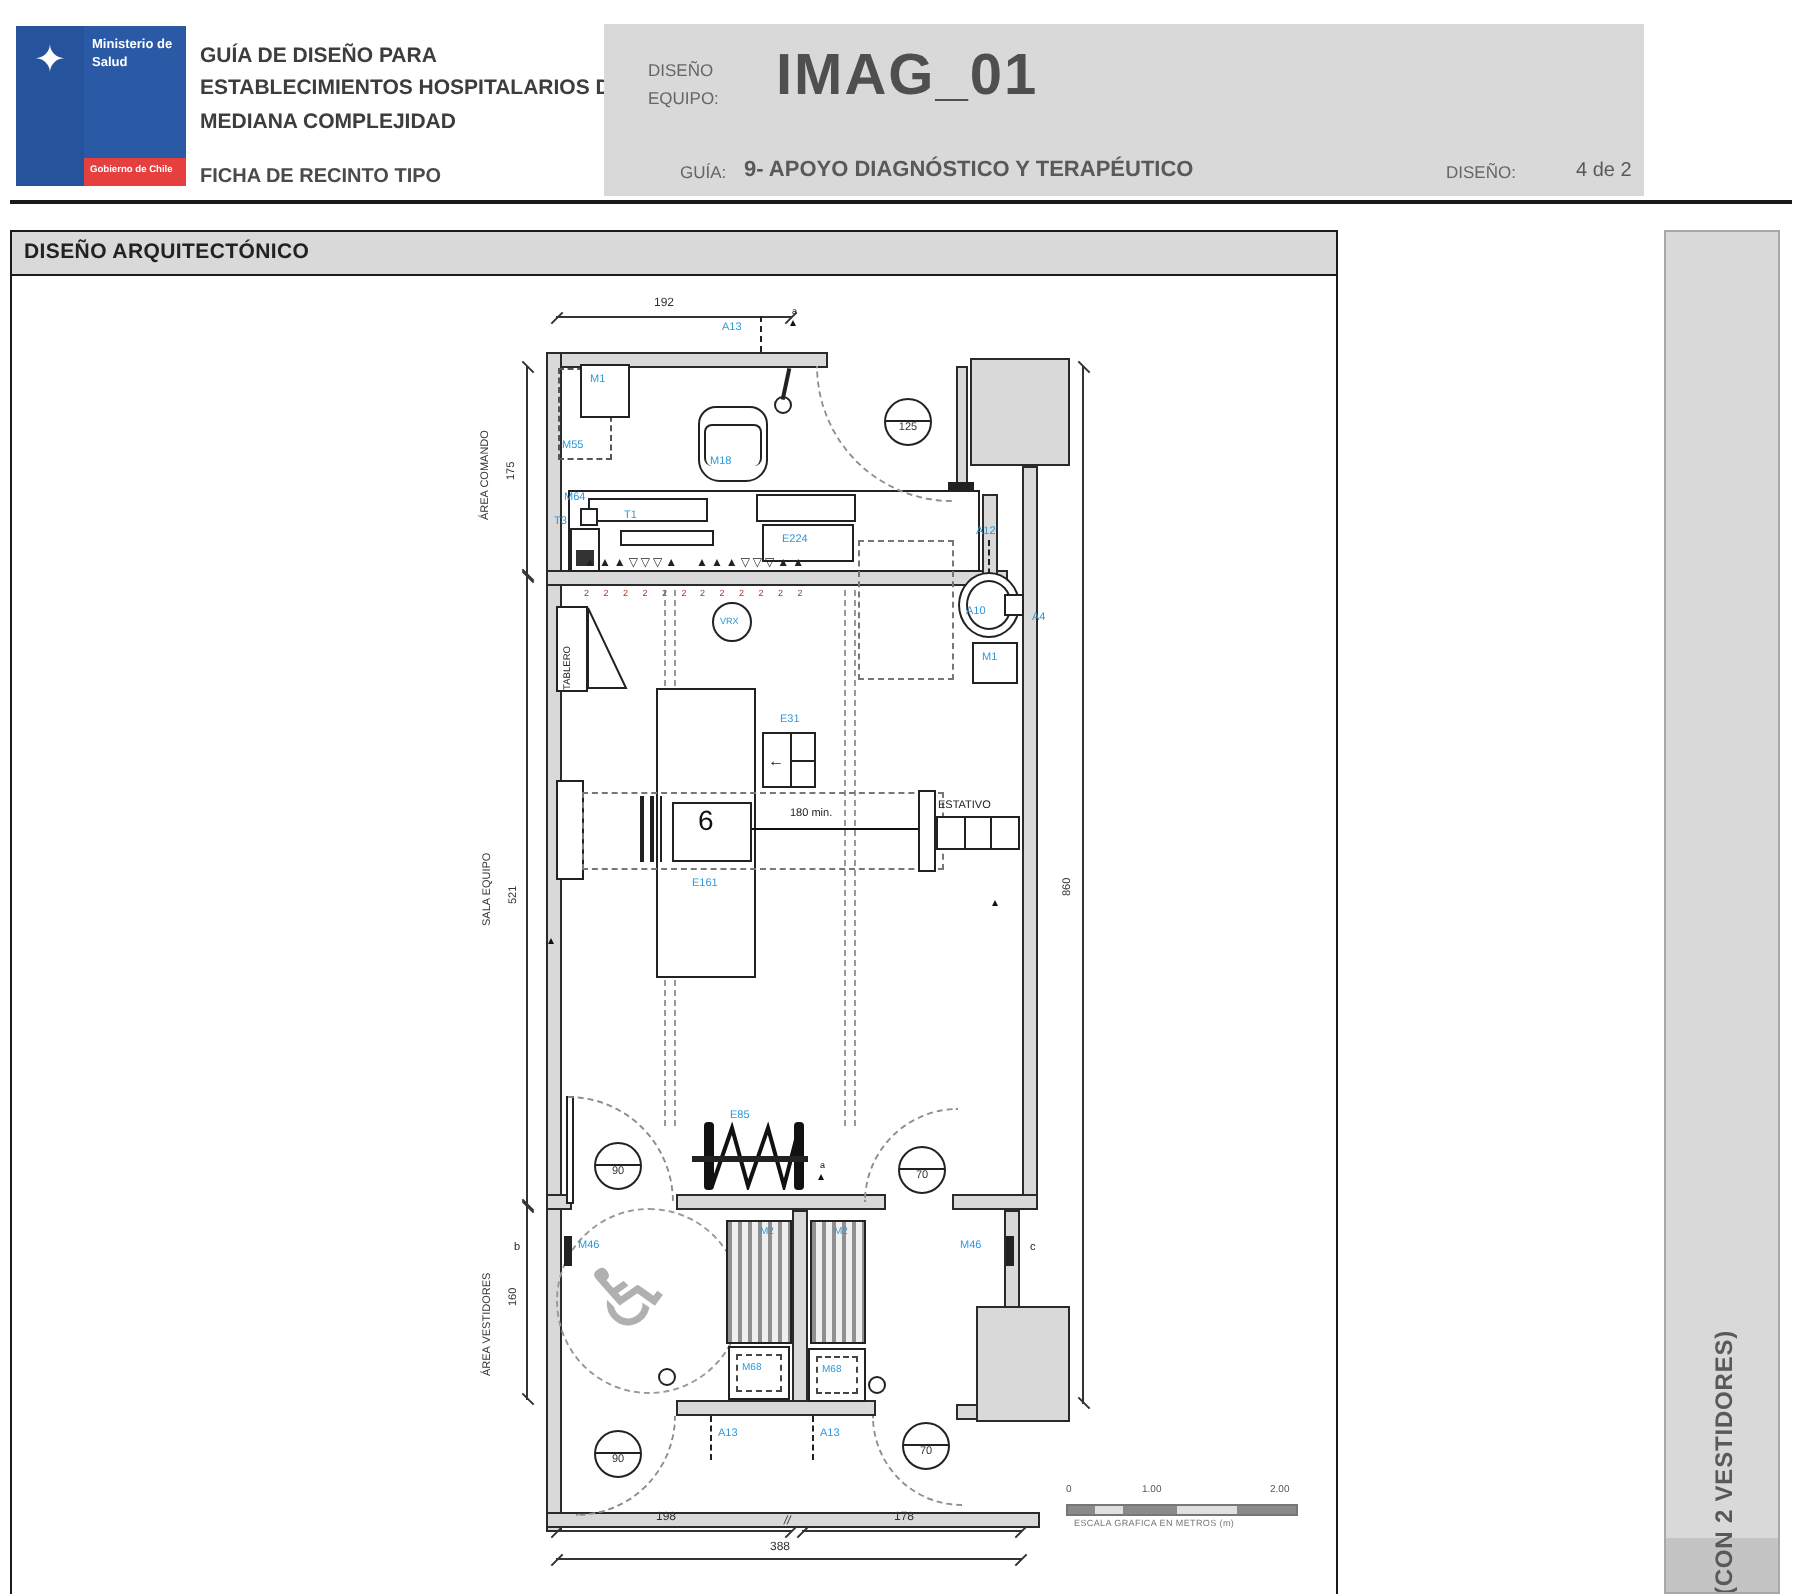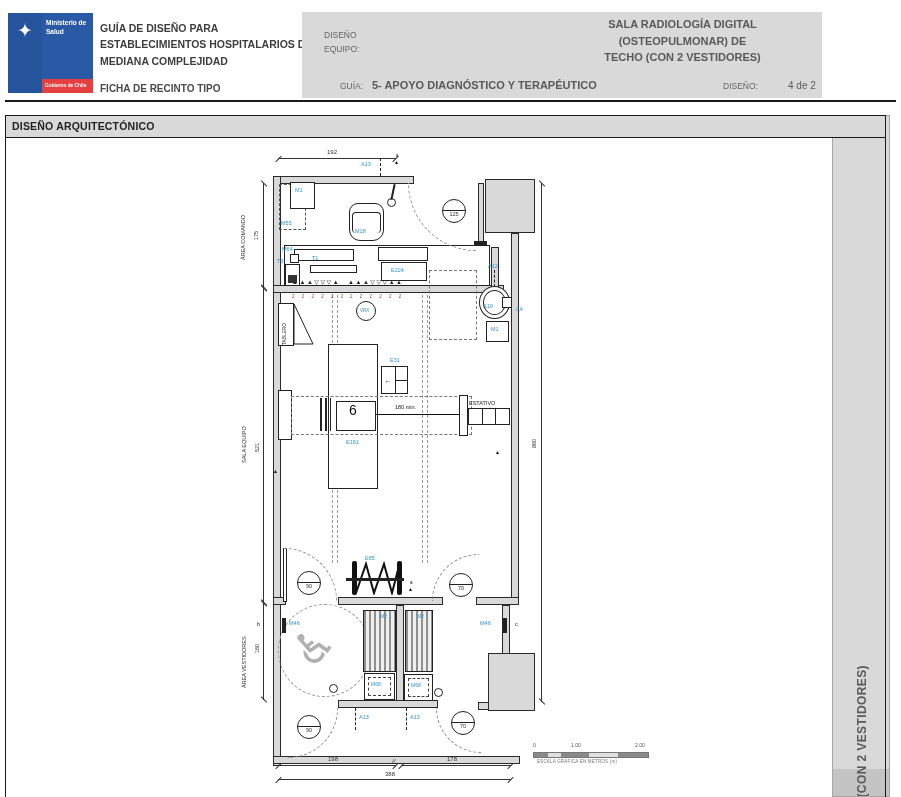--- a/index.html
+++ b/index.html
@@ -21,21 +21,21 @@
   .codelbl{left:324px;top:28px;font-size:8.5px;color:#666;line-height:1.65;}
   .roomcode{left:388px;top:22px;font-size:29px;font-weight:bold;color:#4f4f4f;letter-spacing:1px;}
   .roomname{left:560px;top:16px;width:245px;text-align:center;font-size:11px;font-weight:bold;color:#595959;line-height:1.5;}
   .arealbl{left:340px;top:81px;font-size:8.5px;color:#666;}
   .areaval{left:372px;top:79px;font-size:11px;font-weight:bold;color:#595959;}
   .paglbl{left:723px;top:81px;font-size:8.5px;color:#666;}
   .pagval{left:788px;top:80px;font-size:10px;color:#595959;}
   .hrule{left:5px;top:100px;width:891px;height:2px;background:#1a1a1a;}
 
   
-  #mainbox{left:5px;top:115px;width:881px;height:682px;border:1.5px solid #1a1a1a;border-bottom:none;box-sizing:border-box;}
+  #mainbox{left:5px;top:115px;width:664px;height:682px;border:1.5px solid #1a1a1a;border-bottom:none;box-sizing:border-box;}
   #secbar{position:absolute;left:0;top:0;right:0;height:21px;background:#d9d9d9;border-bottom:1.5px solid #1a1a1a;}
   #secbar span{position:absolute;left:6px;top:4px;font-size:10.5px;font-weight:bold;color:#222;letter-spacing:.2px;}
   #strip{left:832px;top:115px;width:58px;height:682px;background:#d9d9d9;border:1px solid #a8a8a8;box-sizing:border-box;overflow:hidden;}
   #strip .btm{position:absolute;left:0;bottom:0;width:100%;height:27px;background:#c4c4c4;}
   #strip .vt{position:absolute;left:36px;top:681px;height:14px;transform-origin:0 100%;transform:rotate(-90deg);
      white-space:nowrap;font-size:12px;font-weight:bold;color:#595959;letter-spacing:.4px;}
 
   
   #plan{position:absolute;left:0;top:21px;width:819px;height:660px;}
   .wall{position:absolute;background:#d9d9d9;border:1px solid #2a2a2a;box-sizing:border-box;}
@@ -88,23 +88,23 @@
     <div class="red">
       <span>Gobierno de Chile</span>
     </div>
   </div>
 
   <div class="abs gtitle">GUÍA DE DISEÑO PARA ESTABLECIMIENTOS HOSPITALARIOS DE MEDIANA COMPLEJIDAD</div>
   <div class="abs ficha">FICHA DE RECINTO TIPO</div>
 
   <div class="abs" id="hdrbox"></div>
   <div class="abs codelbl"><span>DISEÑO</span><br><span>EQUIPO:</span></div>
-  <div class="abs roomname"><span>SALA RADIOLOGÍA DIGITAL</span><br><span>(OSTEOPULMONAR) DE</span><br><span>TECHO (CON 2 VESTIDORES)</span></div>
+  <div class="abs roomcode">IMAG_01</div>
   <div class="abs arealbl">GUÍA:</div>
-  <div class="abs areaval">5- APOYO DIAGNÓSTICO Y TERAPÉUTICO</div>
+  <div class="abs areaval">9- APOYO DIAGNÓSTICO Y TERAPÉUTICO</div>
   <div class="abs paglbl">DISEÑO:</div>
   <div class="abs pagval">4 de 2</div>
   <div class="abs hrule"></div>
 
   <div class="abs" id="strip">
     <div class="btm"></div>
     <span class="vt">O (CON 2 VESTIDORES)</span>
   </div>
 
   <div class="abs" id="mainbox">

